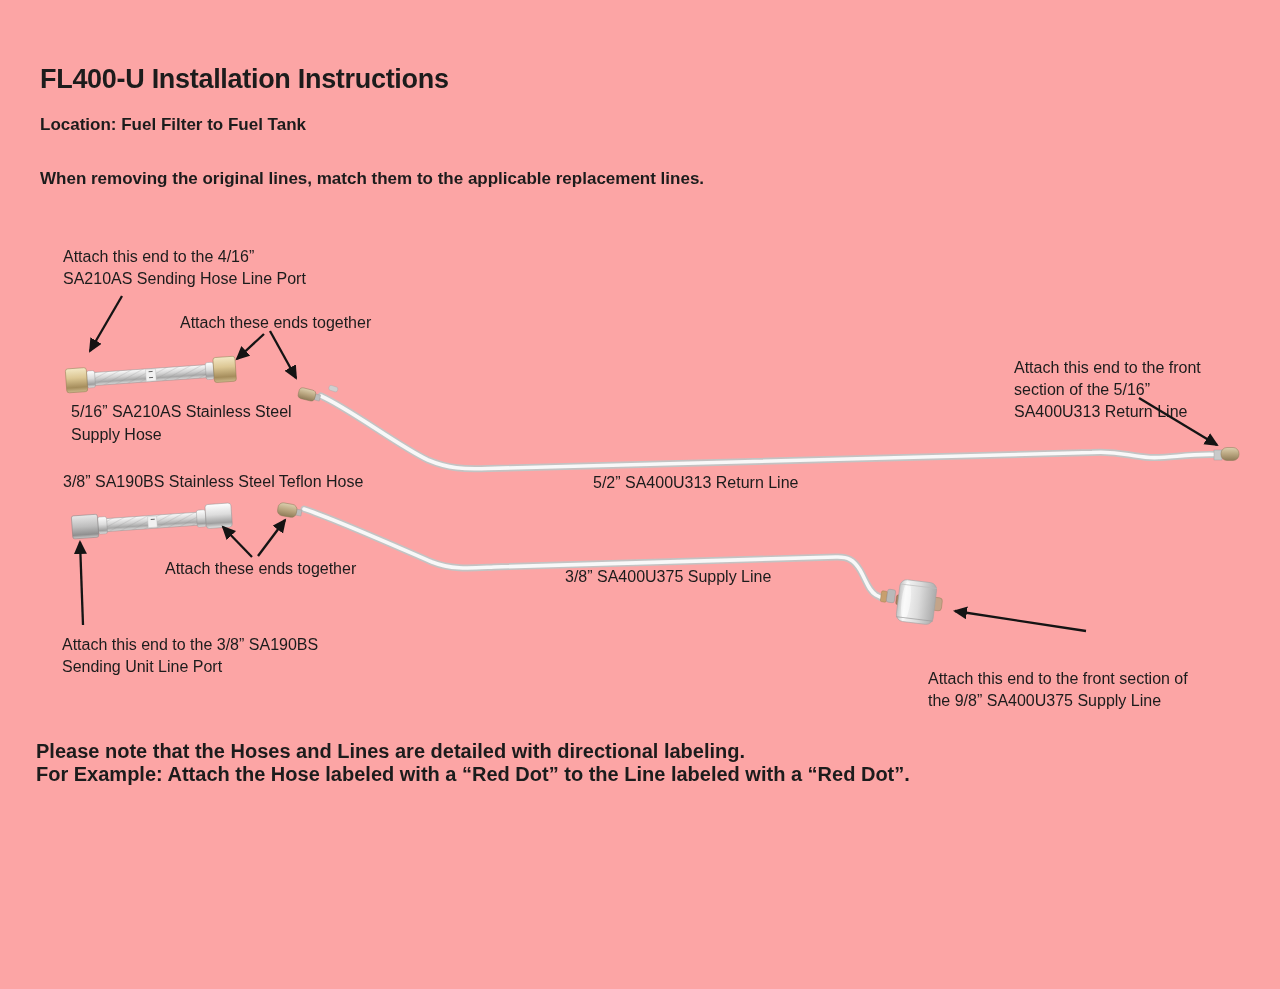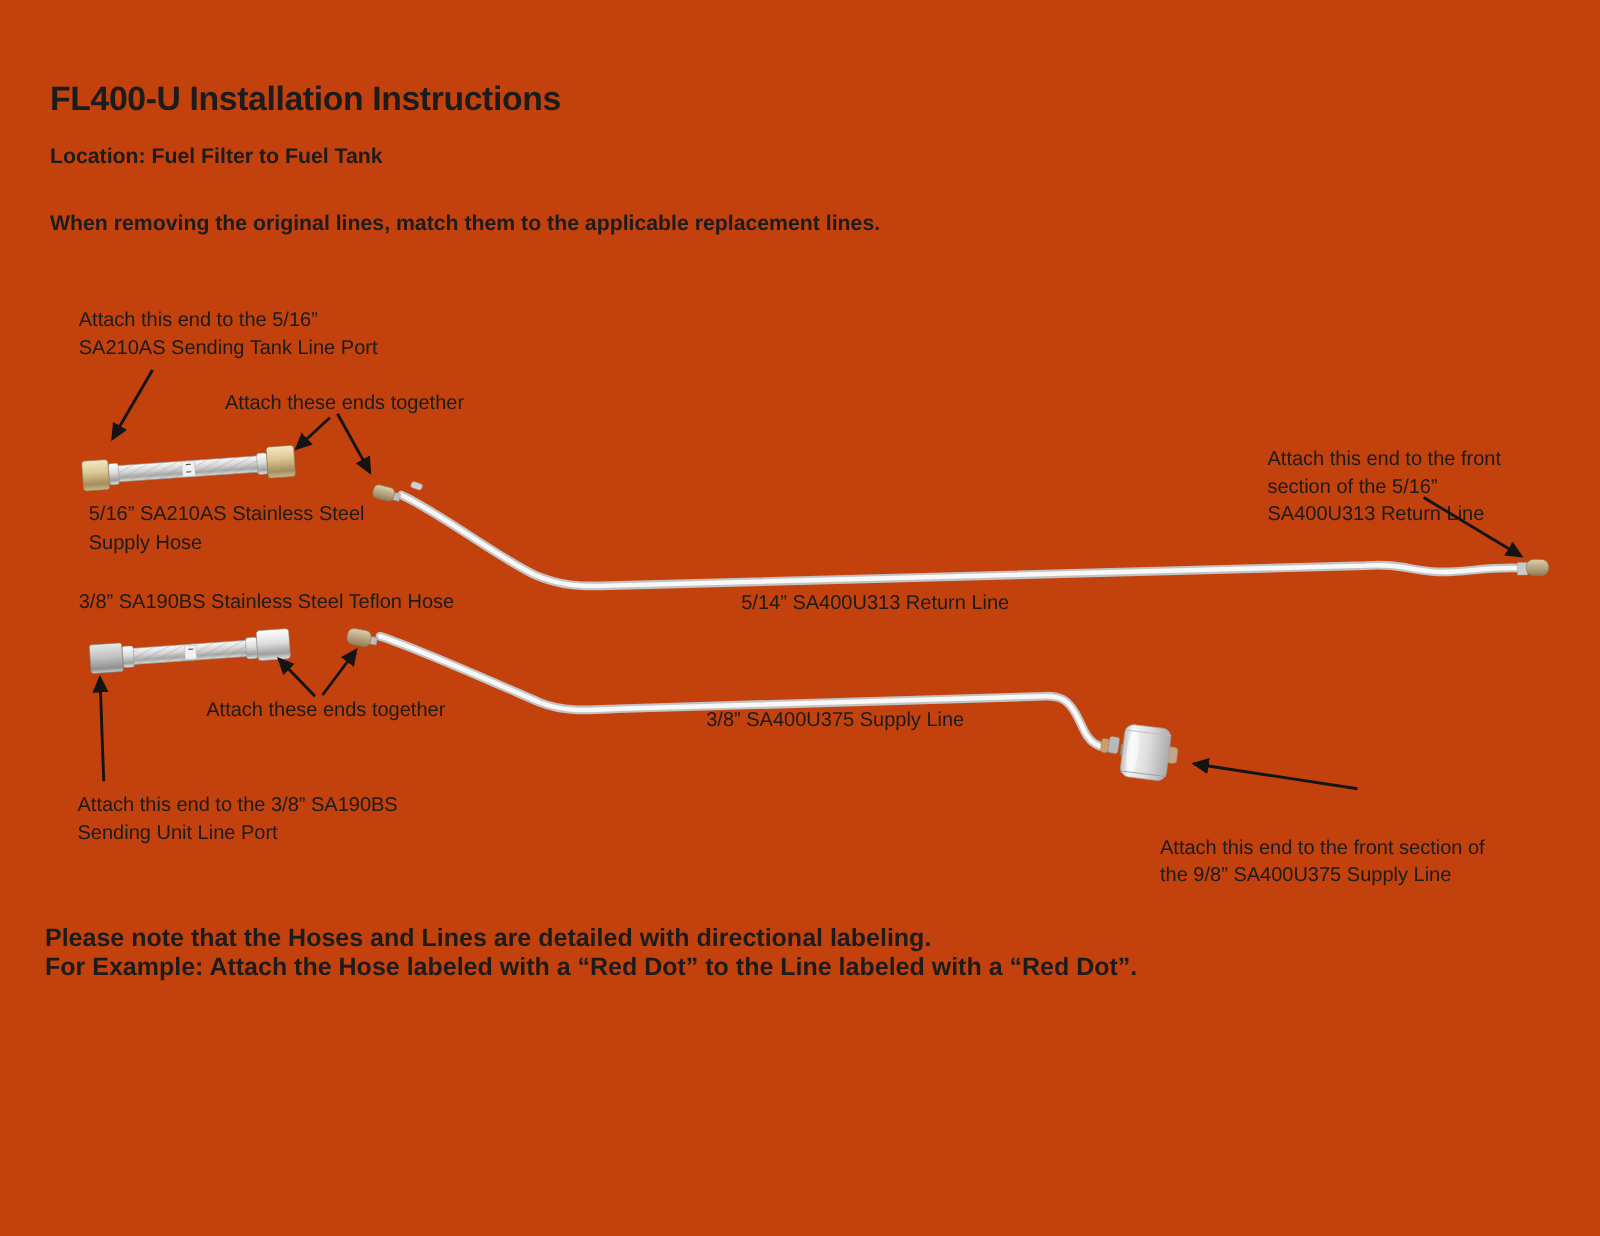--- a/index.html
+++ b/index.html
@@ -1,50 +1,50 @@
 <!DOCTYPE html>
 <html><head>
 <meta charset="utf-8">
 <style>
   html,body{margin:0;padding:0;background:#ffffff;}
   body{width:1280px;height:989px;position:relative;font-family:"Liberation Sans",sans-serif;color:#1c1c1c;}
-  .page{position:absolute;left:0;top:0;width:1280px;height:989px;background:#c2410c;overflow:hidden;}
+  .page{position:absolute;left:0;top:0;width:1280px;height:989px;background:#fca5a5;overflow:hidden;}
   .abs{position:absolute;white-space:nowrap;}
   .title{font-size:27px;font-weight:700;letter-spacing:-0.3px;}
   .subhead{font-size:17px;font-weight:700;}
   .callout{font-size:16px;line-height:22px;}
   .callout div{white-space:nowrap;}
   .hoselabel{font-size:16px;line-height:23px;}
   .note{font-size:20px;font-weight:700;line-height:23px;}
   svg.diagram{position:absolute;left:0;top:0;}
 </style>
 </head>
 <body>
 
 <div class="page">
 
   <div class="abs title" style="left:40px;top:64px;">FL400-U Installation Instructions</div>
   <div class="abs subhead" style="left:40px;top:169px;">When removing the original lines, match them to the applicable replacement lines.</div>
   <div class="abs subhead" style="left:40px;top:115px;">Location: Fuel Filter to Fuel Tank</div>
 
   <div class="abs callout" style="left:63px;top:246px;">
-    <div>Attach this end to the 5/16”</div>
-    <div>SA210AS Sending Tank Line Port</div>
+    <div>Attach this end to the 4/16”</div>
+    <div>SA210AS Sending Hose Line Port</div>
   </div>
   <div class="abs callout" style="left:180px;top:312px;">Attach these ends together</div>
   <div class="abs hoselabel" style="left:71px;top:400px;">
     <div>5/16” SA210AS Stainless Steel</div>
     <div>Supply Hose</div>
   </div>
   <div class="abs callout" style="left:1014px;top:357px;">
     <div>Attach this end to the front</div>
     <div>section of the 5/16”</div>
     <div>SA400U313 Return Line</div>
   </div>
-  <div class="abs callout" style="left:593px;top:472px;">5/14” SA400U313 Return Line</div>
+  <div class="abs callout" style="left:593px;top:472px;">5/2” SA400U313 Return Line</div>
 
   <div class="abs callout" style="left:63px;top:471px;">3/8” SA190BS Stainless Steel Teflon Hose</div>
   <div class="abs callout" style="left:165px;top:558px;">Attach these ends together</div>
   <div class="abs callout" style="left:565px;top:566px;">3/8” SA400U375 Supply Line</div>
   <div class="abs callout" style="left:62px;top:634px;">
     <div>Attach this end to the 3/8” SA190BS</div>
     <div>Sending Unit Line Port</div>
   </div>
   <div class="abs callout" style="left:928px;top:668px;">
     <div>Attach this end to the front section of</div>

